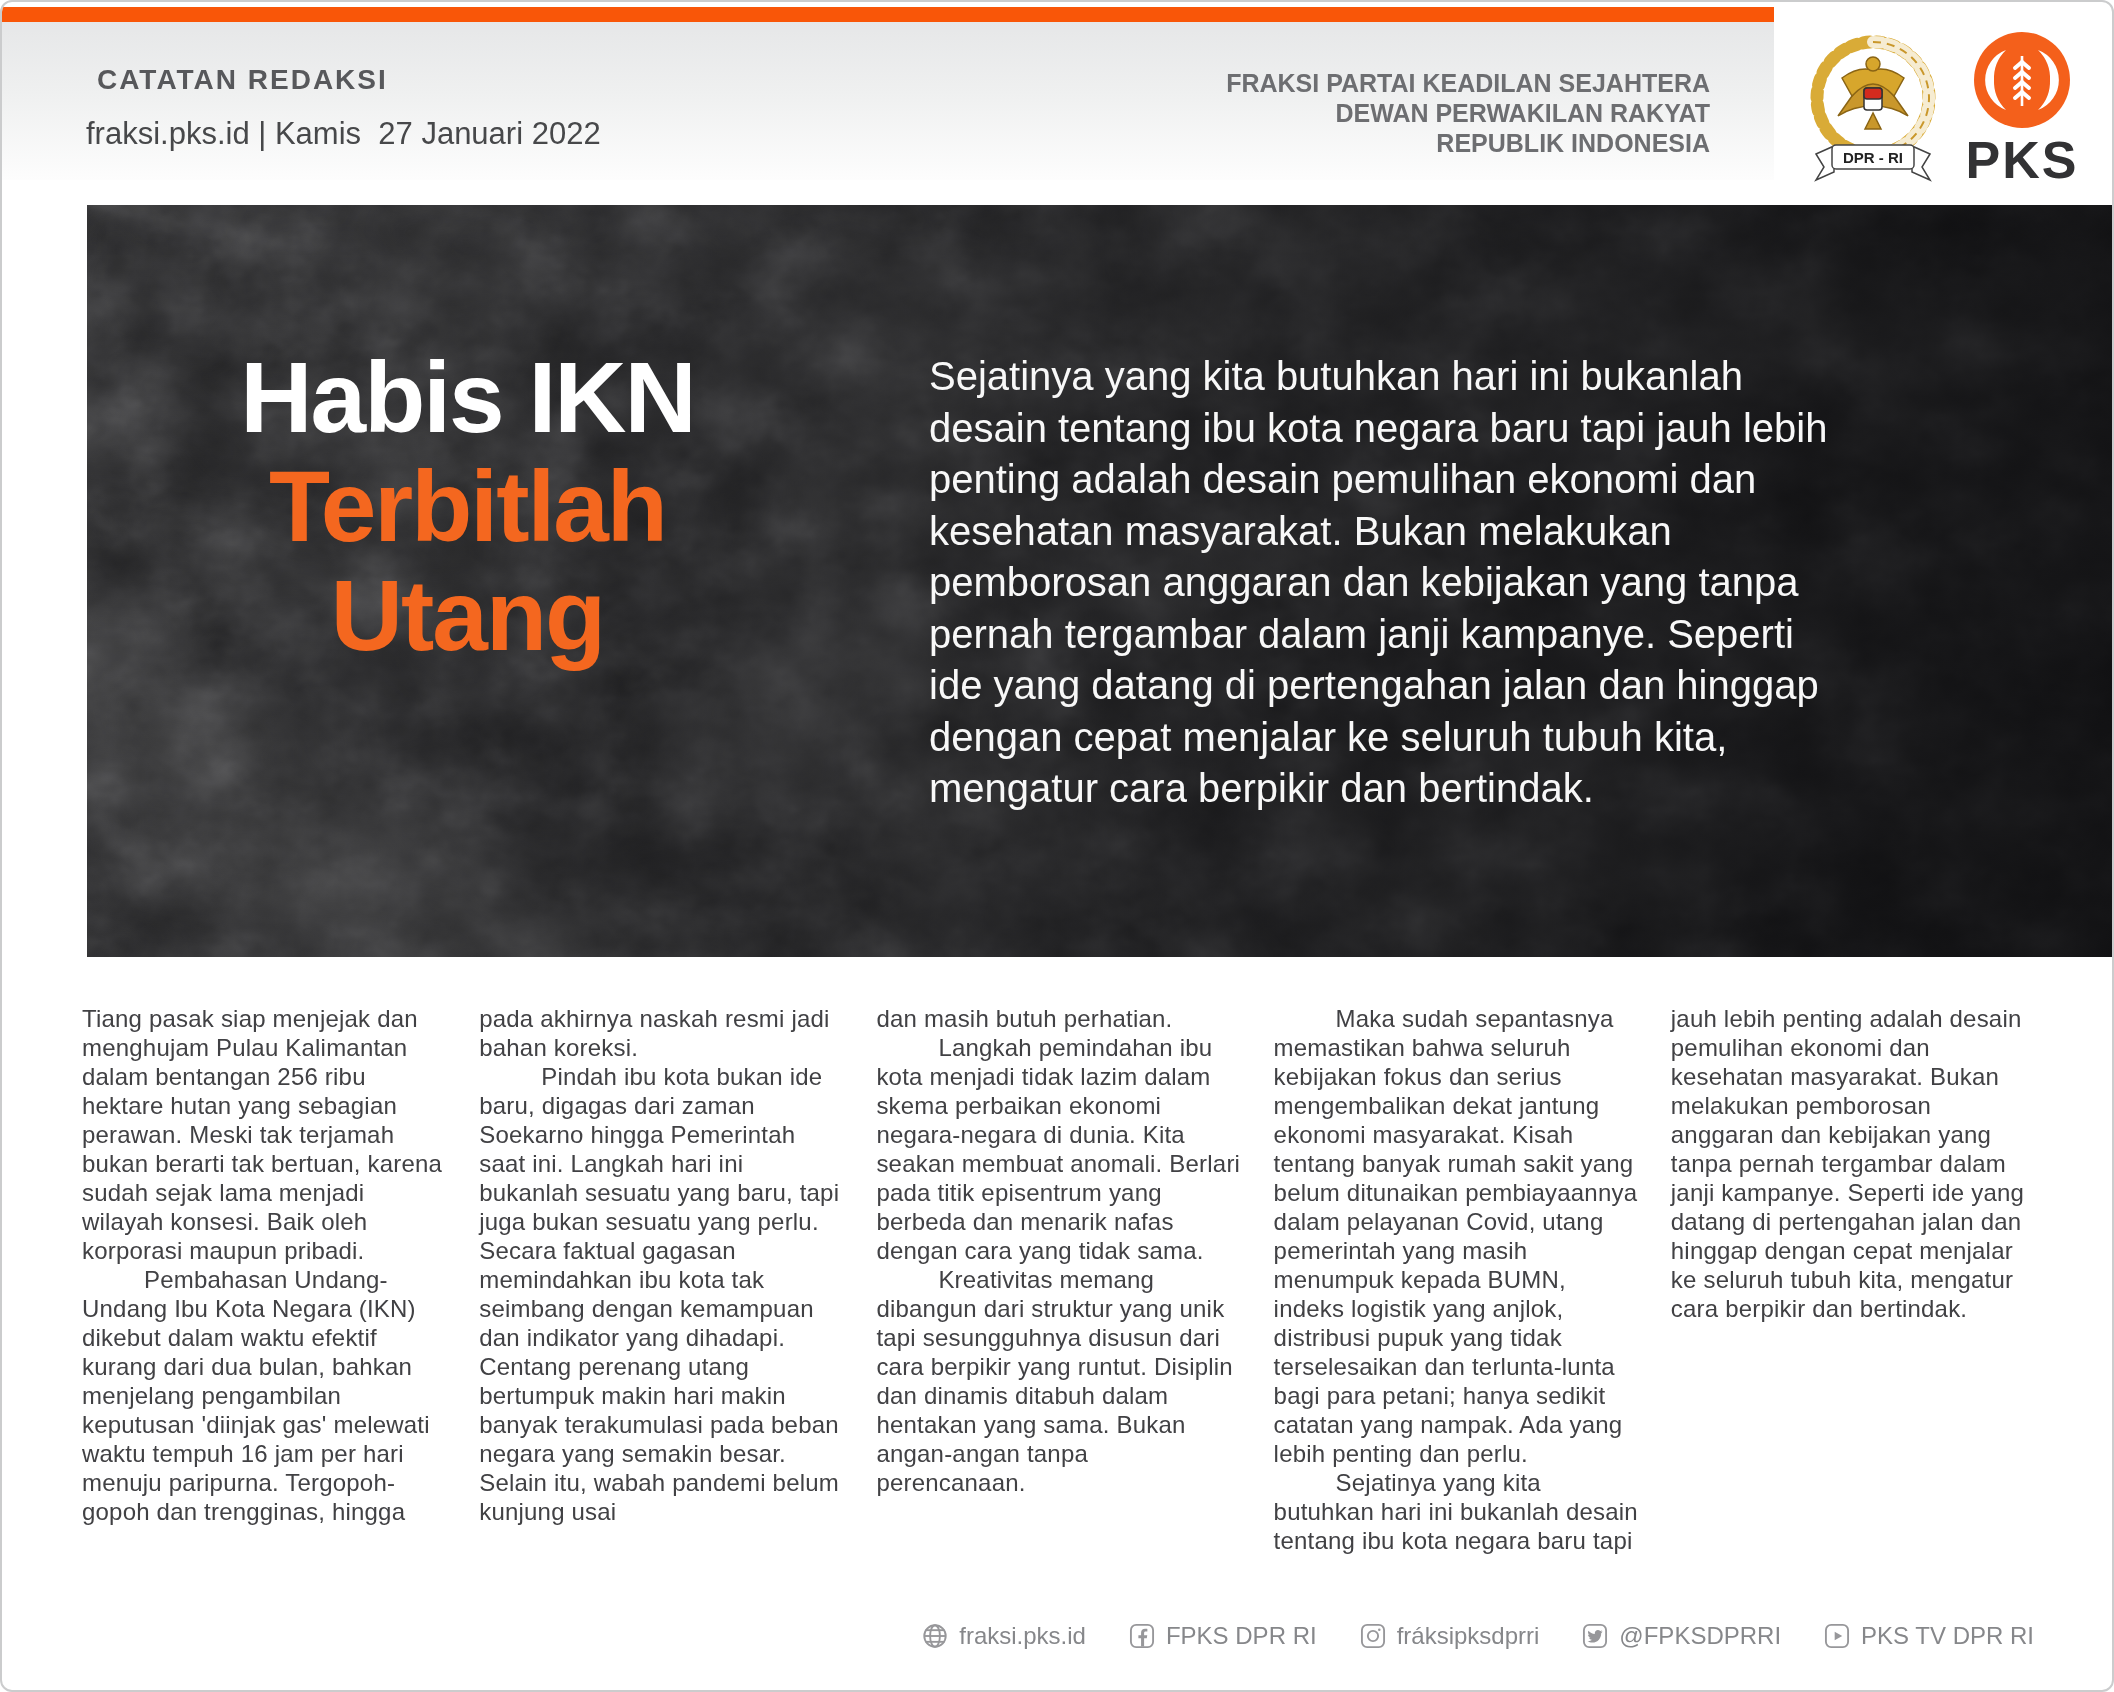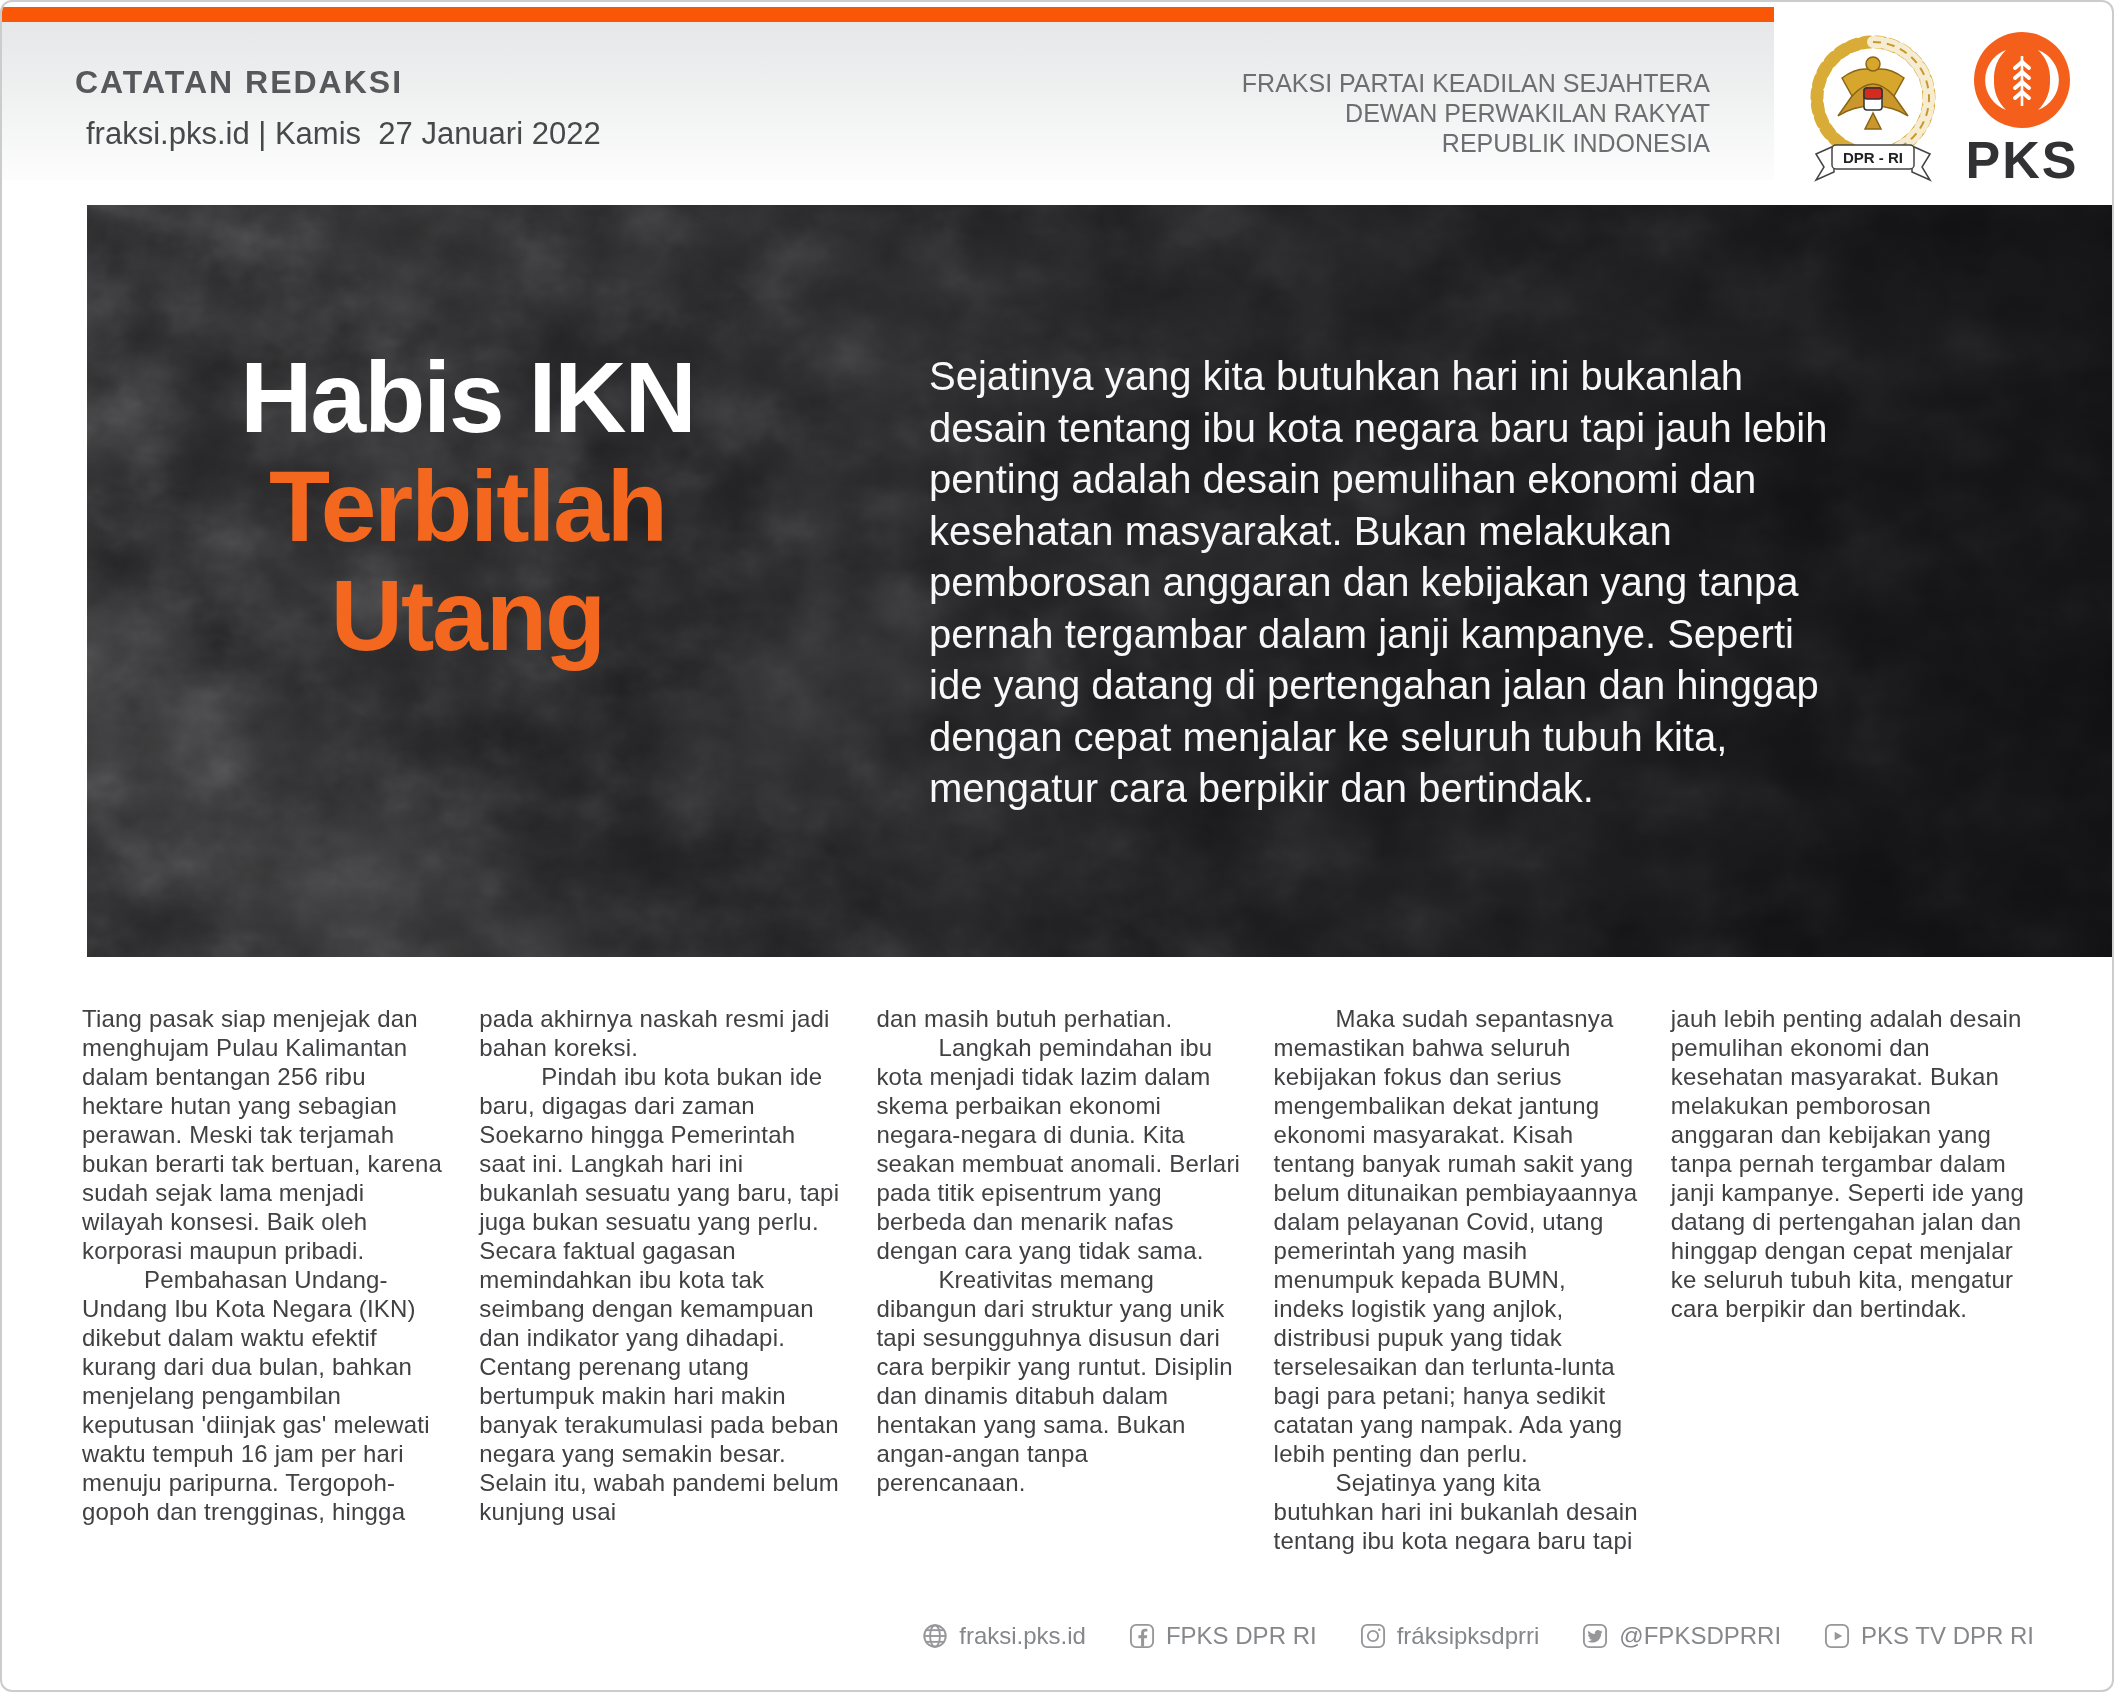--- a/index.html
+++ b/index.html
@@ -4,26 +4,26 @@
 <style>
   html,body{margin:0;padding:0;background:#ffffff;}
   .page{position:relative;width:2114px;height:1692px;box-sizing:border-box;
         background:#ffffff;border:2px solid #cbcccd;border-radius:12px;overflow:hidden;
         font-family:"Liberation Sans", sans-serif;}
 
   
   .topbar{position:absolute;left:0;top:5px;width:1772px;height:15px;background:#F95608;}
   .header-band{position:absolute;left:0;top:20px;width:1772px;height:158px;
         background:linear-gradient(180deg,#e6e7e8 0%,#eff0f0 45%,#fdfdfd 100%);}
-  .brand{position:absolute;left:73px;top:62px;font-size:32px;font-weight:bold;
+  .brand{position:absolute;left:95px;top:62px;font-size:28px;font-weight:bold;
         letter-spacing:2px;color:#57585b;}
   .meta{position:absolute;left:84px;top:114px;font-size:31px;color:#47484a;white-space:pre;}
   .org{position:absolute;right:402px;top:66px;text-align:right;font-size:25px;
         line-height:30px;color:#6d6e71;}
-  .org span{display:block;}
+  .org span{display:block;font-weight:bold;}
   .dpr-logo{position:absolute;left:1796px;top:16px;}
   .pks-logo{position:absolute;left:1952px;top:26px;}
 
   
   .hero{position:absolute;left:85px;top:203px;width:2029px;height:752px;
         background:#202022;overflow:hidden;}
   .hero-tex{position:absolute;left:0;top:0;}
   .hero-shade{position:absolute;inset:0;
         background:linear-gradient(100deg,rgba(10,10,12,.10) 0%,rgba(10,10,12,.45) 45%,rgba(6,6,8,.78) 100%);}
   .hero-title{position:absolute;left:0;top:138px;width:761px;text-align:center;

